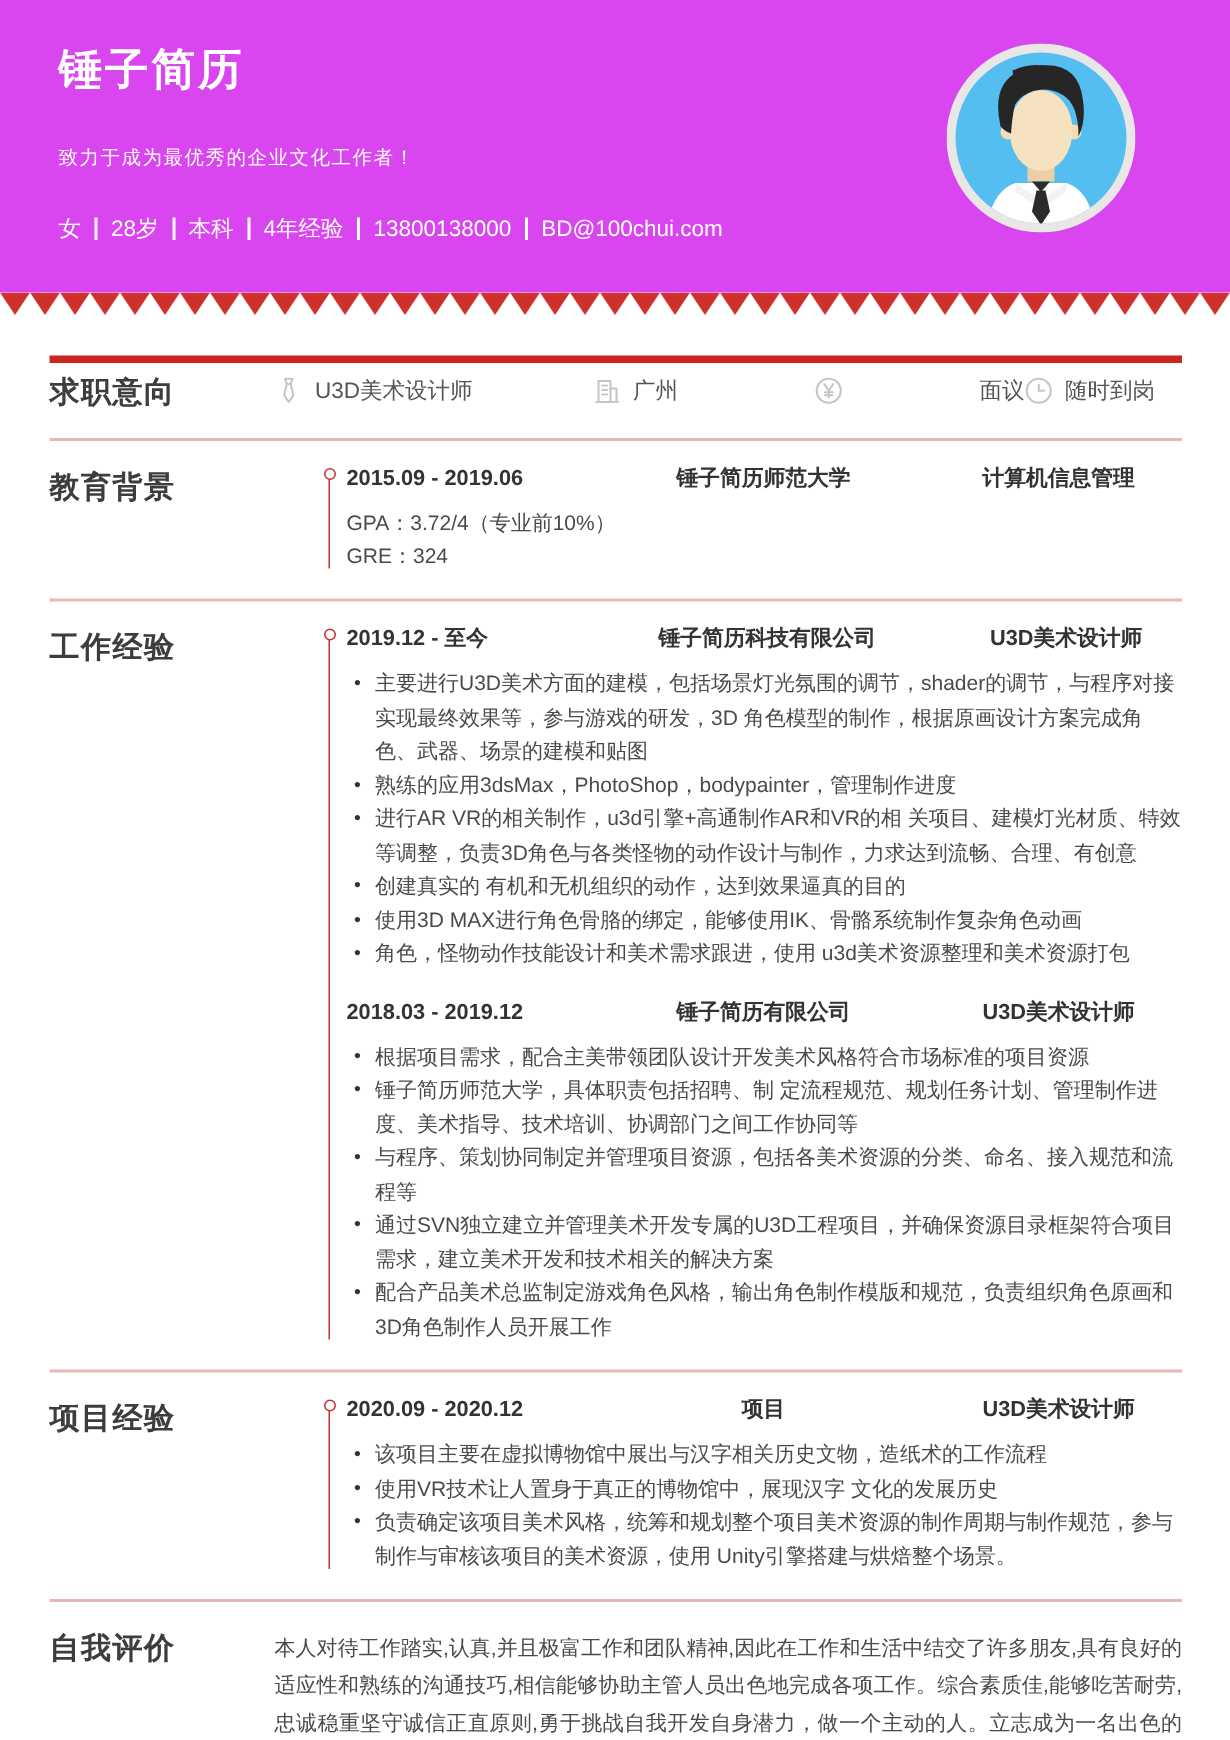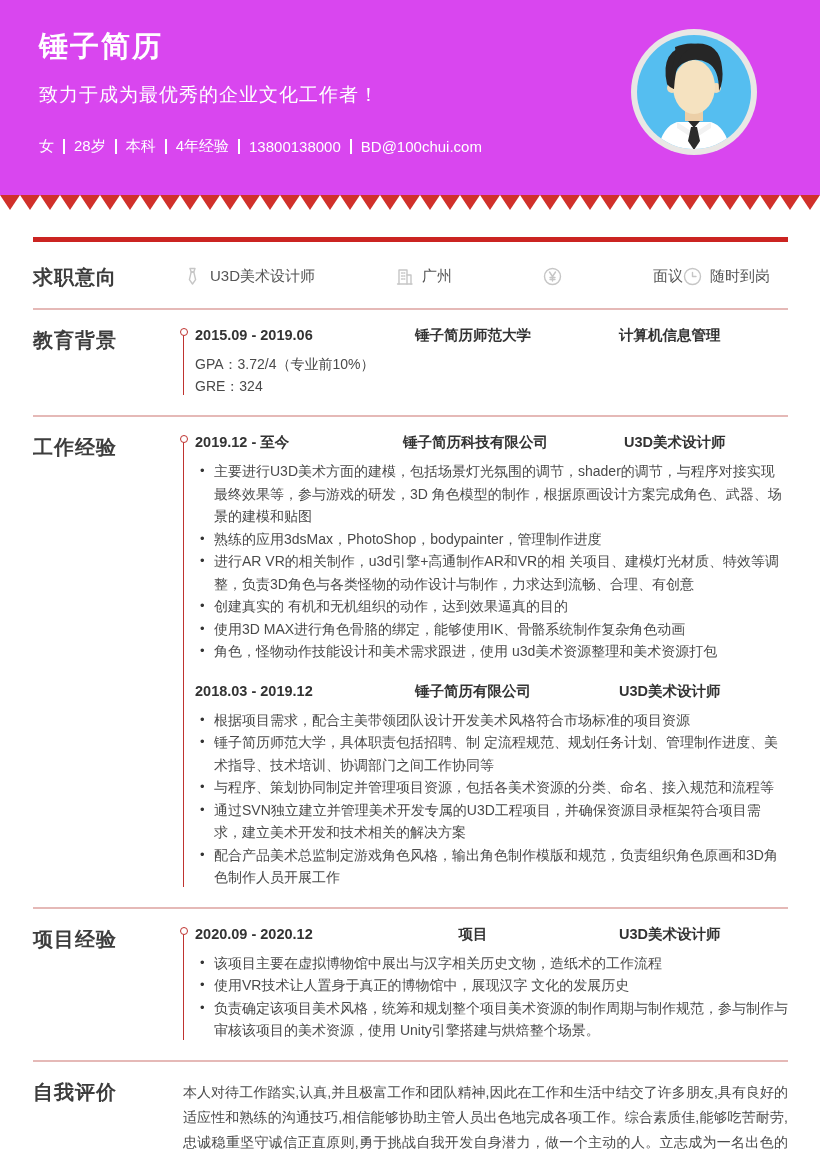--- a/index.html
+++ b/index.html
@@ -6,40 +6,40 @@
   html, body { background: #fff; }
   body {
     width: 820px; min-height: 1160px; margin: 0 auto;
     font-family: "Liberation Sans", "DejaVu Sans", sans-serif;
     color: #4a4a4a;
   }
   
   .hdr { position: relative; height: 195px; background: #d946ef; color: #fff; }
   .hdr-inner { padding: 27px 0 0 39px; }
   .hdr-name { font-size: 29px; font-weight: 600; letter-spacing: 2px; }
-  .hdr-tagline { margin-top: 15px; font-size: 19px; letter-spacing: 1px; font-family: Liberation Serif, serif; }
+  .hdr-tagline { margin-top: 29px; font-size: 13px; letter-spacing: 1px; font-family: Liberation Serif, serif; }
   .hdr-meta { margin-top: 29px; font-size: 15px; display: flex; align-items: center; }
   .meta-sep { display: inline-block; width: 2px; height: 15px; background: #fff; margin: 0 9px; }
   .avatar-wrap { position: absolute; top: 29px; right: 63px; width: 126px; height: 126px; }
   .zigzag { display: block; }
   
   main { padding: 0 32px 0 33px; }
   .top-bar { height: 5px; background: #cb2421; margin-top: 27px; }
   .divider-b { border-bottom: 2px solid #e5b9b7; }
   .section { display: flex; padding: 15px 0 18px; justify-content: center; }
   .section-title { flex: 0 0 150px; font-size: 20px; font-weight: bold; color: #3d3d3d; padding-top: 2px; letter-spacing: 1px; }
   .section-body { flex: 1; min-width: 0; }
   
-  .intent-row { display: flex; align-items: center; padding: 20px 0 17px; }
+  .intent-row { display: flex; align-items: center; padding: 4px 0 17px; }
   .intent-items { flex: 1; display: flex; align-items: center; }
   .intent-item { display: flex; align-items: center; gap: 8px; font-size: 15px; color: #555; }
   .intent-item .ico { display: inline-flex; width: 19px; height: 19px; }
   .ii-0 { flex: 0 0 212px; } .ii-1 { flex: 0 0 148px; } .ii-2 { flex: 0 0 140px; justify-content: space-between; } .ii-3 { flex: 1; text-align: right; }
   
-  .timeline { position: relative; padding-left: 12px; }
+  .timeline { position: relative; padding-left: 12px; margin-left: 36px; }
   .timeline::before { content: ""; position: absolute; left: 0; top: 8px; bottom: 2px; width: 1px; background: #bf3330; }
   .timeline::after { content: ""; position: absolute; left: -3px; top: 3px; width: 6px; height: 6px; border: 1px solid #bf3330; border-radius: 50%; background: #fff; }
   
   .entry + .entry { margin-top: 18px; }
   .entry-head { display: flex; font-size: 14.5px; font-weight: bold; color: #333; line-height: 21px; }
   .eh-period { flex: 0 0 208px; }
   .eh-org { flex: 0 0 140px; text-align: center; white-space: nowrap; }
   .eh-gap { flex: 0 0 76px; }
   .eh-role { flex: 1; }
   .edu-lines { margin-top: 7px; }

